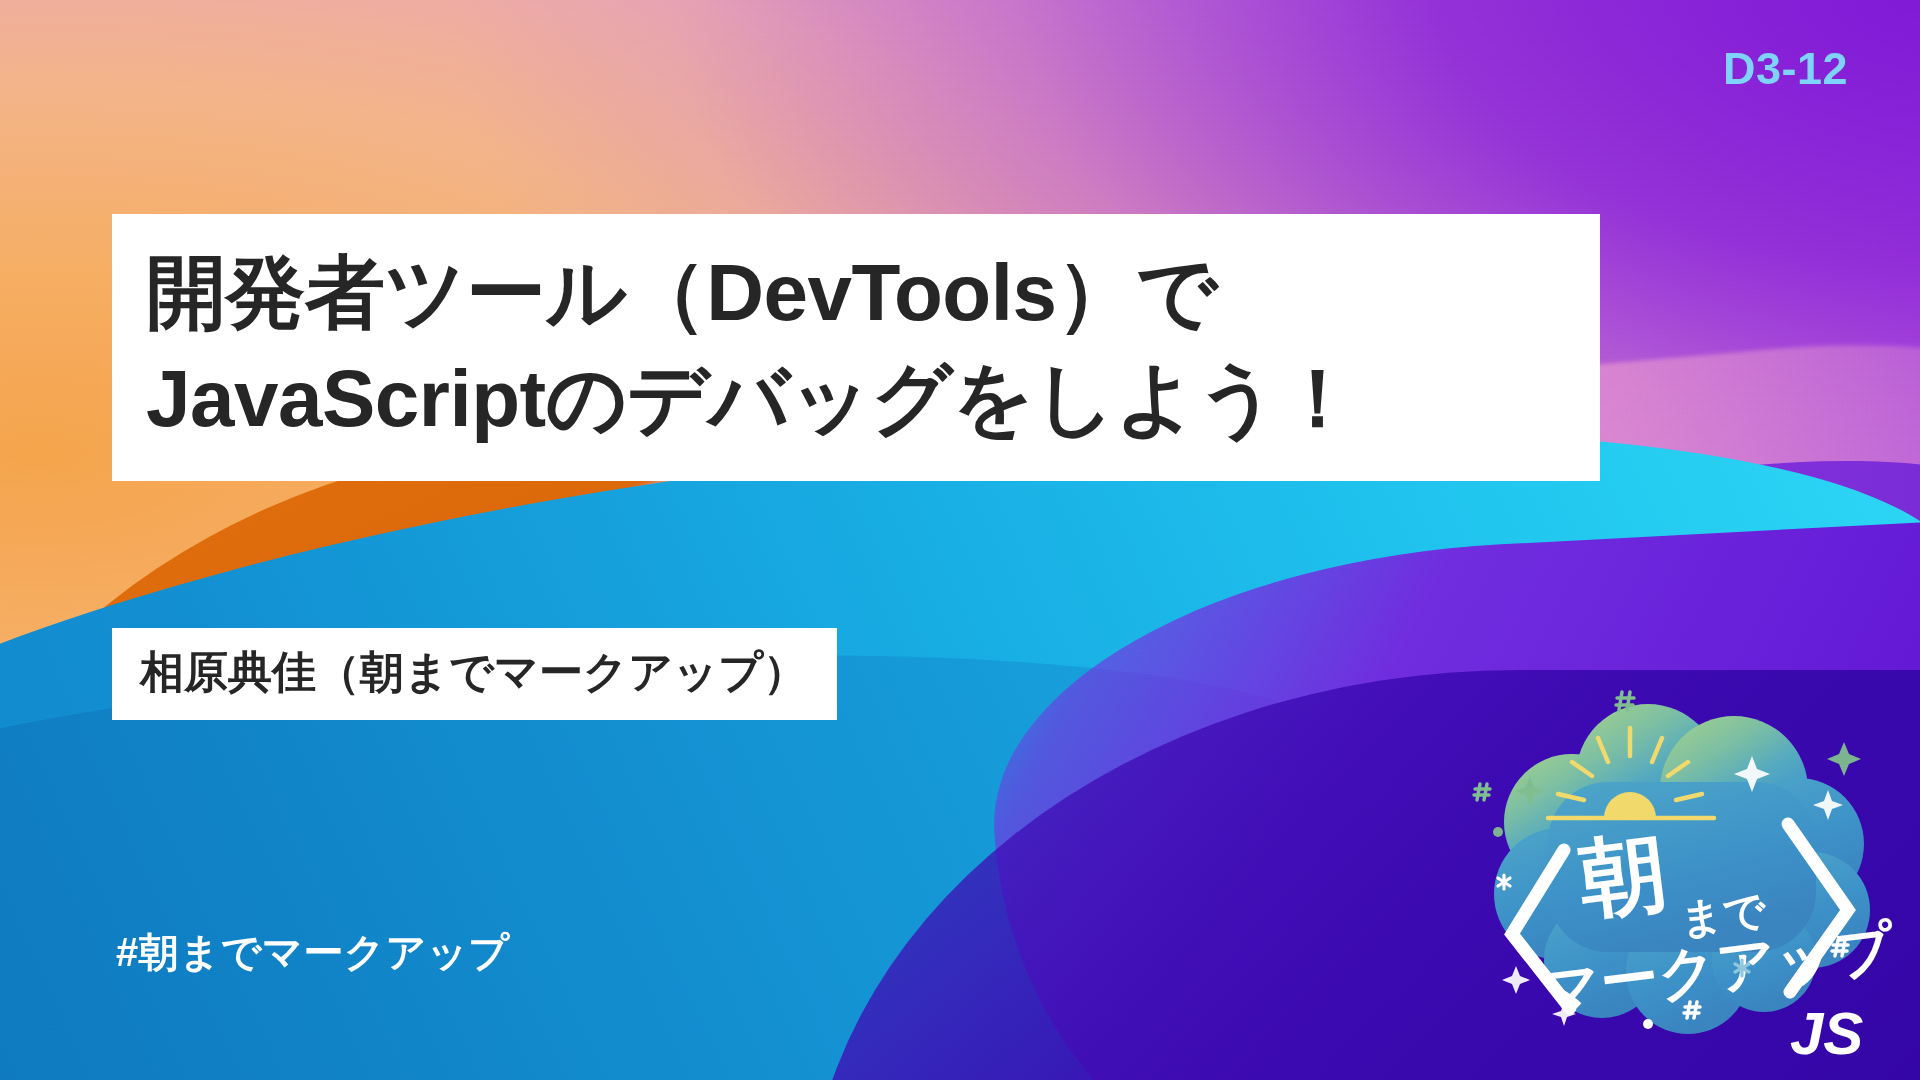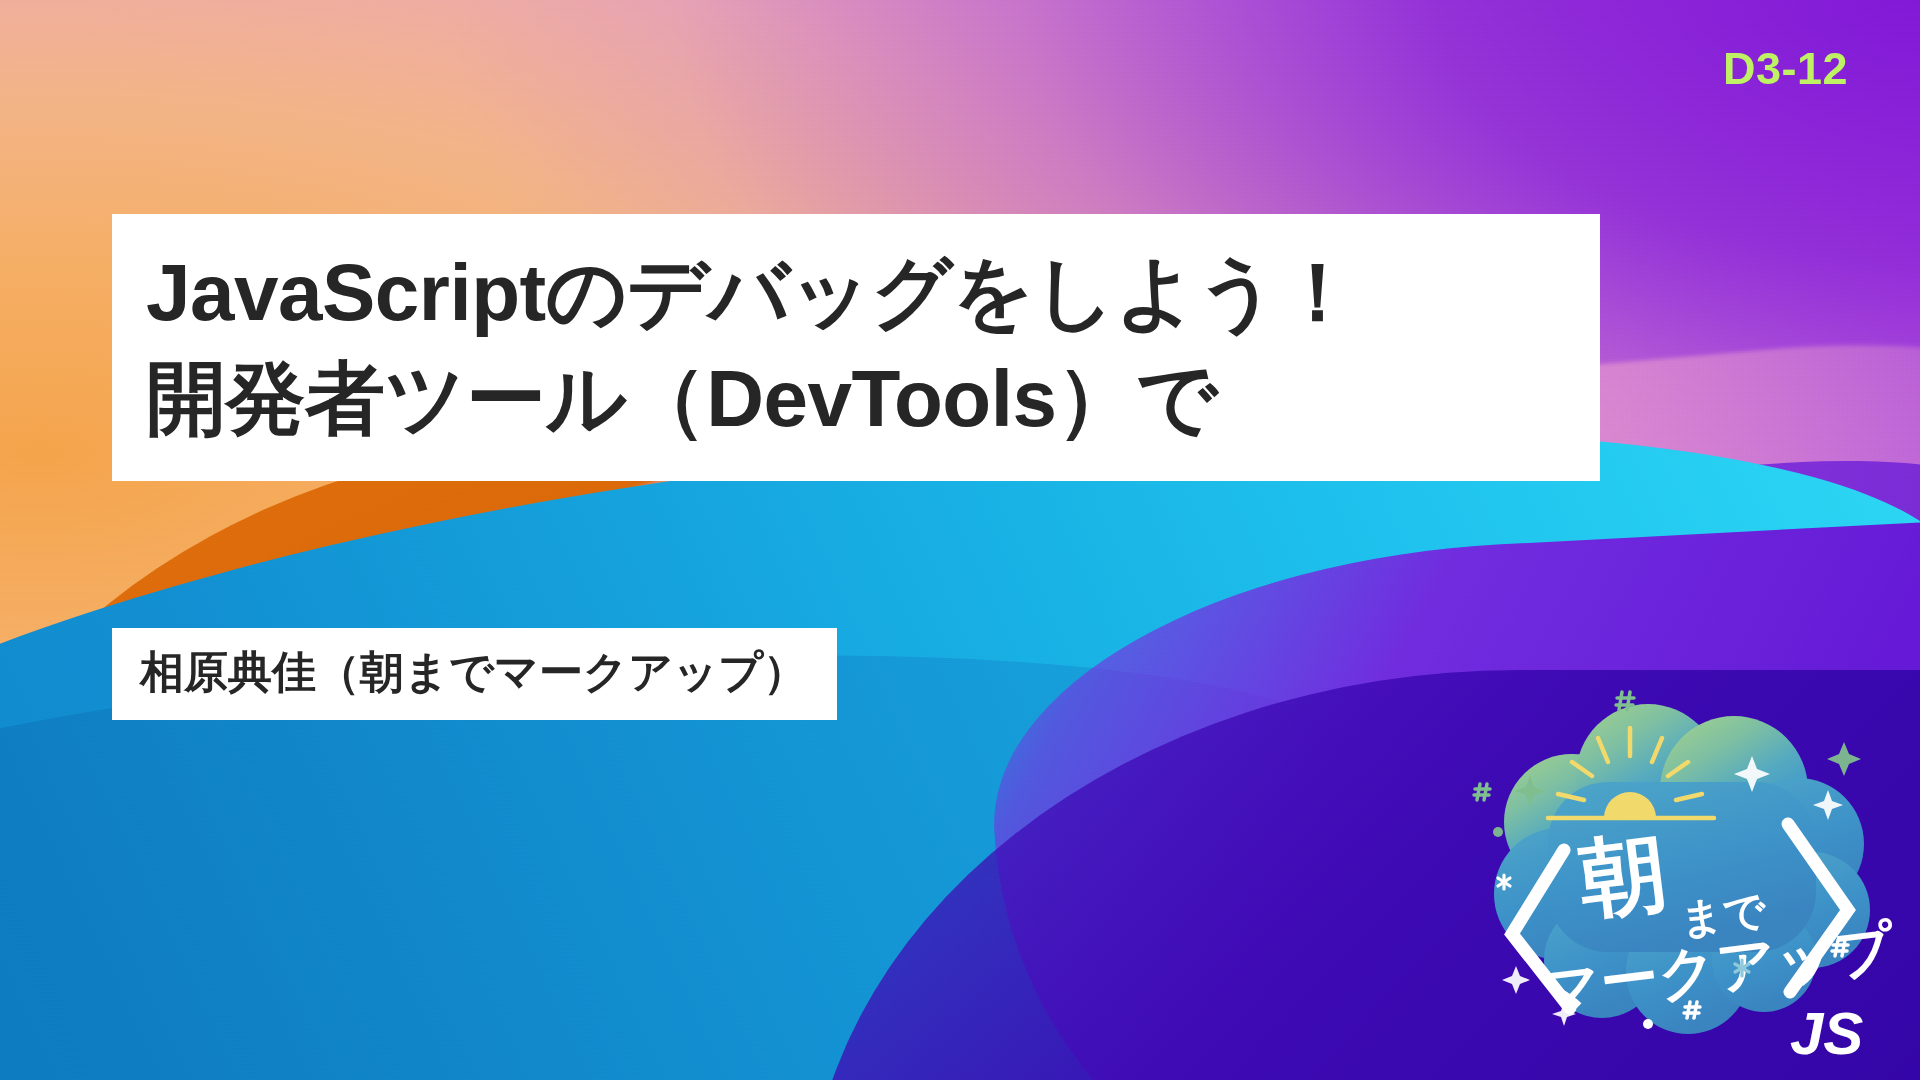--- a/index.html
+++ b/index.html
@@ -137,21 +137,21 @@
       repeating-linear-gradient(90deg, rgba(255,255,255,0.018) 0px, rgba(255,255,255,0.018) 1px, rgba(0,0,0,0.014) 1px, rgba(0,0,0,0.014) 2px);
     mix-blend-mode: overlay;
     opacity: 0.55;
   }
 
   
   #session-code {
     position: absolute;
     top: 46px;
     right: 72px;
-    color: #bef264;
+    color: #7dd3fc;
     font-size: 45px;
     font-weight: bold;
     letter-spacing: 0.5px;
     line-height: 1;
   }
 
   #title-box {
     position: absolute;
     left: 112px;
     top: 214px;
@@ -219,28 +219,29 @@
   <div id="ribbon-violet"></div>
   <div id="wave-blue"></div>
   <div id="wave-blue-dark"></div>
   <div id="wedge-violet"></div>
   <div id="corner-indigo"></div>
   <div class="bg-layer" id="grain"></div>
 
   <div id="session-code">D3-12</div>
 
   <div id="title-box">
+    <div class="title-line">開発者ツール（DevTools）で</div>
     <div class="title-line">JavaScriptのデバッグをしよう！</div>
-    <div class="title-line">開発者ツール（DevTools）で</div>
   </div>
 
   <div id="speaker-box">
     <div id="speaker-name">相原典佳（朝までマークアップ）</div>
   </div>
 
+  <div id="hashtag">#朝までマークアップ</div>
 
   <div id="event-logo">
     <svg viewBox="0 0 440 400" xmlns="http://www.w3.org/2000/svg" aria-hidden="true">
       <defs>
         <linearGradient id="blobGrad" x1="0.15" y1="0" x2="0.75" y2="1">
           <stop offset="0%" stop-color="#9ECF8E"></stop>
           <stop offset="26%" stop-color="#7FC0A2"></stop>
           <stop offset="52%" stop-color="#55AAC0"></stop>
           <stop offset="78%" stop-color="#3E95CC"></stop>
           <stop offset="100%" stop-color="#3A80BE"></stop>

